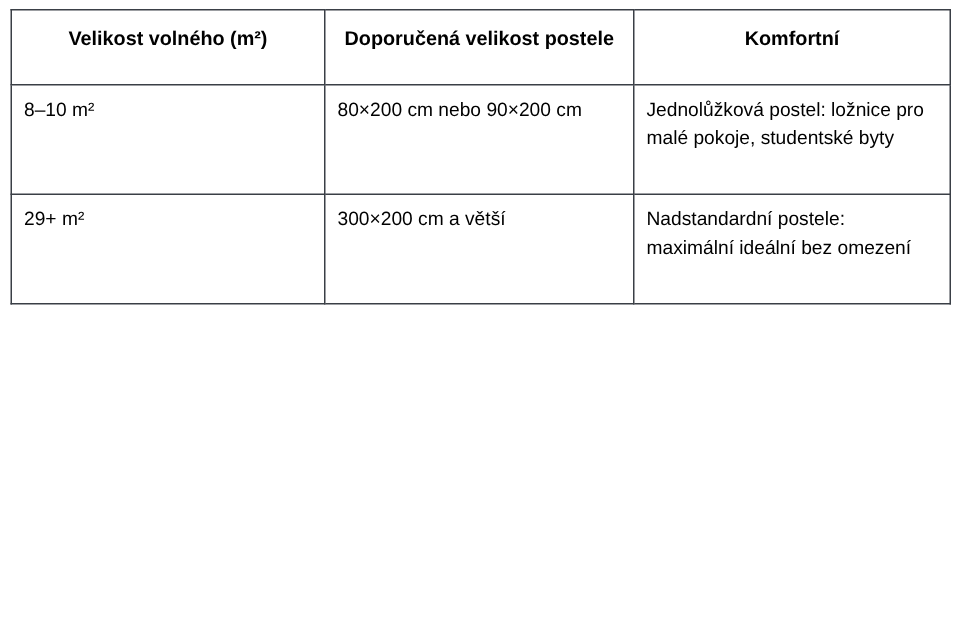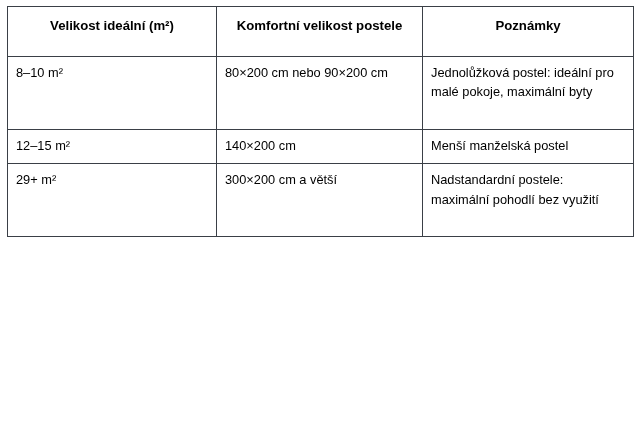--- a/index.html
+++ b/index.html
@@ -72,55 +72,44 @@
 <div class="page">
   <div class="table-wrap">
     <table class="bedroom-table">
       <colgroup>
         <col class="c1">
         <col class="c2">
         <col class="c3">
       </colgroup>
       <thead>
         <tr>
-          <th>Velikost ideální (m²)</th>
-          <th>Komfortní velikost postele</th>
-          <th>Poznámky</th>
+          <th>Velikost volného (m²)</th>
+          <th>Doporučená velikost postele</th>
+          <th>Komfortní</th>
         </tr>
       </thead>
       <tbody>
         <tr data-rowsize="tall">
           <td>
               <span class="cell-text">8–10 m²</span>
             </td>
           <td>
               <span class="cell-text">80×200 cm nebo 90×200 cm</span>
             </td>
           <td>
-              <span class="cell-text">Jednolůžková postel: ideální pro malé pokoje, maximální byty</span>
-            </td>
-        </tr>
-        <tr data-rowsize="short">
-          <td>
-              <span class="cell-text">12–15 m²</span>
-            </td>
-          <td>
-              <span class="cell-text">140×200 cm</span>
-            </td>
-          <td>
-              <span class="cell-text">Menší manželská postel</span>
+              <span class="cell-text">Jednolůžková postel: ložnice pro malé pokoje, studentské byty</span>
             </td>
         </tr>
         <tr data-rowsize="tall">
           <td>
               <span class="cell-text">29+ m²</span>
             </td>
           <td>
               <span class="cell-text">300×200 cm a větší</span>
             </td>
           <td>
-              <span class="cell-text">Nadstandardní postele: maximální pohodlí bez využití</span>
+              <span class="cell-text">Nadstandardní postele: maximální ideální bez omezení</span>
             </td>
         </tr>
       </tbody>
     </table>
   </div>
 </div>
 
 </body></html>

